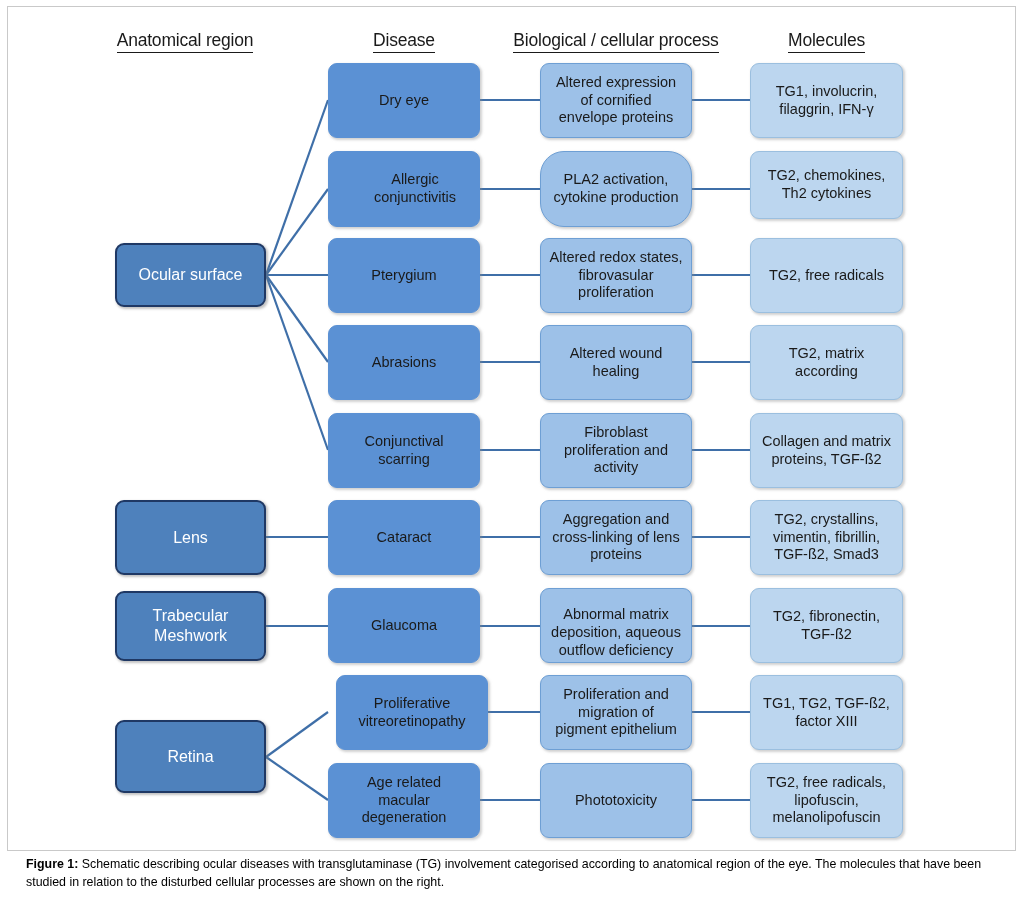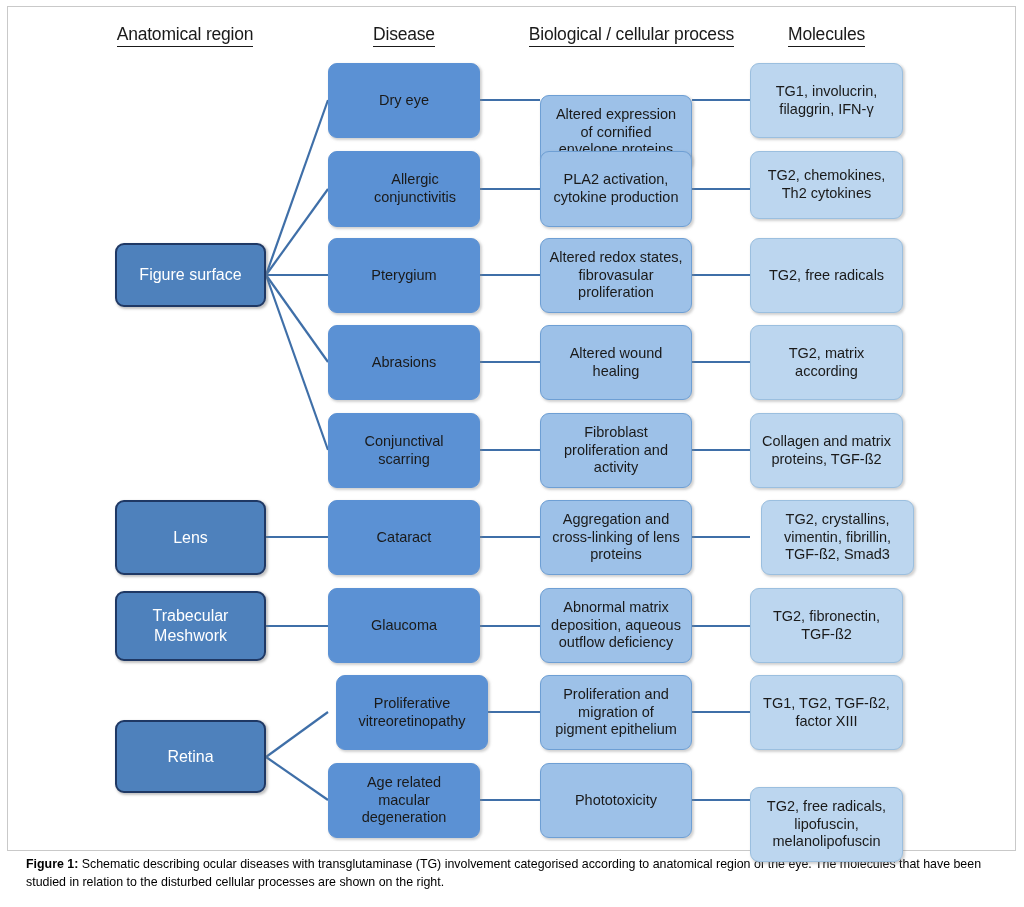--- a/index.html
+++ b/index.html
@@ -23,20 +23,21 @@
     background: #ffffff;
   }
   
   .col-header {
     position: absolute;
     text-align: center;
     font-size: 17.5px;
     color: #1a1a1a;
     letter-spacing: -0.2px;
     white-space: nowrap;
+    margin-top: 6px;
   }
   .col-header span {
     border-bottom: 1.6px solid #1a1a1a;
     padding-bottom: 1px;
     display: inline-block;
   }
   
   #links {
     position: absolute;
     left: 0; top: 0;
@@ -130,26 +131,26 @@
       <line x1="692" y1="450" x2="750" y2="450" stroke="#3F6FA8" stroke-width="2.2"></line>
       <line x1="692" y1="537" x2="750" y2="537" stroke="#3F6FA8" stroke-width="2.2"></line>
       <line x1="692" y1="626" x2="750" y2="626" stroke="#3F6FA8" stroke-width="2.2"></line>
       <line x1="692" y1="712" x2="750" y2="712" stroke="#3F6FA8" stroke-width="2.2"></line>
       <line x1="692" y1="800" x2="750" y2="800" stroke="#3F6FA8" stroke-width="2.2"></line>
     </svg>
 
   <div id="headers-layer">
       <div class="col-header" style="left: 105px; top: 24px; width: 160px;"><span>Anatomical region</span></div>
       <div class="col-header" style="left: 328px; top: 24px; width: 152px;"><span>Disease</span></div>
-      <div class="col-header" style="left: 498px; top: 24px; width: 236px; text-align: right;"><span>Biological / cellular process</span></div>
+      <div class="col-header" style="left: 498px; top: 24px; width: 236px;"><span>Biological / cellular process</span></div>
       <div class="col-header" style="left: 750px; top: 24px; width: 153px;"><span>Molecules</span></div>
     </div>
   <div id="regions-layer">
       <div class="node region" style="left: 115px; top: 243px; width: 151px; height: 64px;">
-        <span class="txt">Figure surface</span>
+        <span class="txt">Ocular surface</span>
       </div>
       <div class="node region" style="left: 115px; top: 500px; width: 151px; height: 75px;">
         <span class="txt">Lens</span>
       </div>
       <div class="node region" style="left: 115px; top: 591px; width: 151px; height: 70px;">
         <span class="txt">Trabecular<br>Meshwork</span>
       </div>
       <div class="node region" style="left: 115px; top: 720px; width: 151px; height: 73px;">
         <span class="txt">Retina</span>
       </div>
@@ -177,39 +178,39 @@
         <span class="txt">Glaucoma</span>
       </div>
       <div class="node disease" style="left: 336px; top: 675px; width: 152px; height: 75px;">
         <span class="txt">Proliferative<br>vitreoretinopathy</span>
       </div>
       <div class="node disease" style="left: 328px; top: 763px; width: 152px; height: 75px;">
         <span class="txt">Age related<br>macular<br>degeneration</span>
       </div>
     </div>
   <div id="processes-layer">
-      <div class="node process" style="left: 540px; top: 63px; width: 152px; height: 75px; margin-top: 32px;">
+      <div class="node process" style="left: 540px; top: 63px; width: 152px; height: 75px;">
         <span class="txt">Altered expression<br>of cornified<br>envelope proteins</span>
       </div>
-      <div class="node process" style="left: 540px; top: 151px; width: 152px; height: 76px;">
+      <div class="node process" style="left: 540px; top: 151px; width: 152px; height: 76px; border-radius: 24px;">
         <span class="txt">PLA2 activation,<br>cytokine production</span>
       </div>
       <div class="node process" style="left: 540px; top: 238px; width: 152px; height: 75px;">
         <span class="txt">Altered redox states,<br>fibrovasular<br>proliferation</span>
       </div>
       <div class="node process" style="left: 540px; top: 325px; width: 152px; height: 75px;">
         <span class="txt">Altered wound<br>healing</span>
       </div>
       <div class="node process" style="left: 540px; top: 413px; width: 152px; height: 75px;">
         <span class="txt">Fibroblast<br>proliferation and<br>activity</span>
       </div>
       <div class="node process" style="left: 540px; top: 500px; width: 152px; height: 75px;">
         <span class="txt">Aggregation and<br>cross-linking of lens<br>proteins</span>
       </div>
-      <div class="node process" style="left: 540px; top: 588px; width: 152px; height: 75px;">
+      <div class="node process" style="left: 540px; top: 588px; width: 152px; height: 75px; align-items: flex-end;">
         <span class="txt">Abnormal matrix<br>deposition, aqueous<br>outflow deficiency</span>
       </div>
       <div class="node process" style="left: 540px; top: 675px; width: 152px; height: 75px;">
         <span class="txt">Proliferation and<br>migration of<br>pigment epithelium</span>
       </div>
       <div class="node process" style="left: 540px; top: 763px; width: 152px; height: 75px;">
         <span class="txt">Phototoxicity</span>
       </div>
     </div>
   <div id="molecules-layer">
@@ -221,30 +222,30 @@
       </div>
       <div class="node molecule" style="left: 750px; top: 238px; width: 153px; height: 75px;">
         <span class="txt">TG2, free radicals</span>
       </div>
       <div class="node molecule" style="left: 750px; top: 325px; width: 153px; height: 75px;">
         <span class="txt">TG2, matrix according</span>
       </div>
       <div class="node molecule" style="left: 750px; top: 413px; width: 153px; height: 75px;">
         <span class="txt">Collagen and matrix<br>proteins, TGF-ß2</span>
       </div>
-      <div class="node molecule" style="left: 750px; top: 500px; width: 153px; height: 75px; margin-left: 11px;">
+      <div class="node molecule" style="left: 750px; top: 500px; width: 153px; height: 75px;">
         <span class="txt">TG2, crystallins,<br>vimentin, fibrillin,<br>TGF-ß2, Smad3</span>
       </div>
       <div class="node molecule" style="left: 750px; top: 588px; width: 153px; height: 75px;">
         <span class="txt">TG2,  fibronectin,<br>TGF-ß2</span>
       </div>
       <div class="node molecule" style="left: 750px; top: 675px; width: 153px; height: 75px;">
         <span class="txt">TG1, TG2, TGF-ß2,<br>factor XIII</span>
       </div>
-      <div class="node molecule" style="left: 750px; top: 763px; width: 153px; height: 75px; margin-top: 24px;">
+      <div class="node molecule" style="left: 750px; top: 763px; width: 153px; height: 75px;">
         <span class="txt">TG2, free radicals,<br>lipofuscin,<br>melanolipofuscin</span>
       </div>
     </div>
 
   <div class="caption">
     <b>Figure 1:</b><span> Schematic describing ocular diseases with transglutaminase (TG) involvement categorised according to anatomical region of the eye. The molecules that have been studied in relation to the disturbed cellular processes are shown on the right.</span>
   </div>
 </div>
 
 </body></html>

